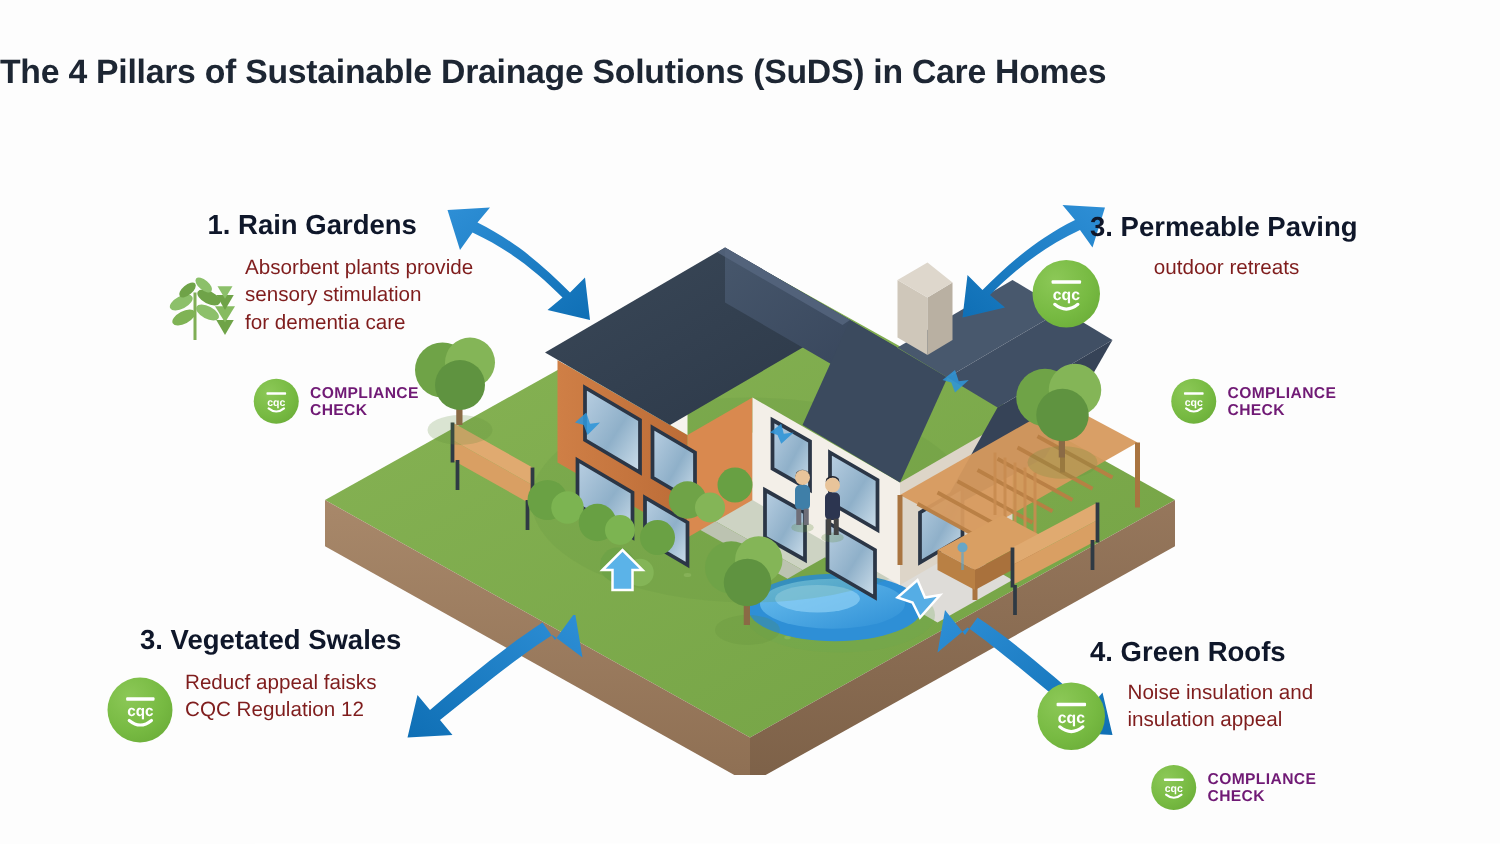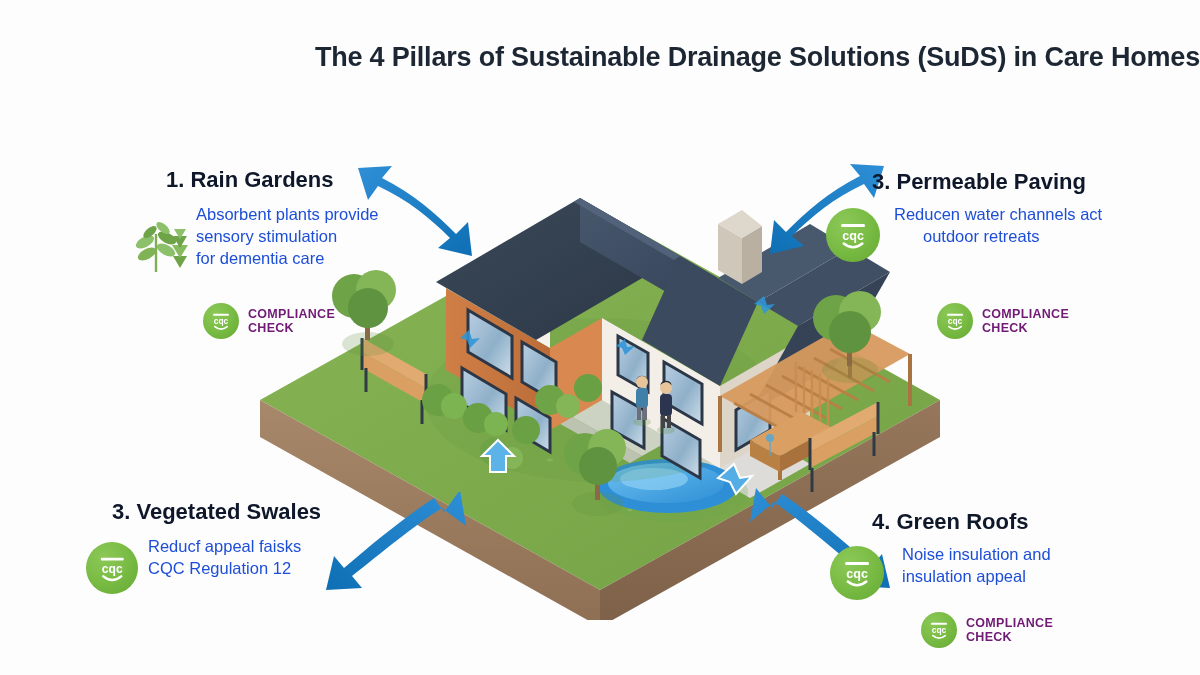--- a/index.html
+++ b/index.html
@@ -12,34 +12,34 @@
   }
   #stage {
     position: relative;
     width: 1200px; height: 675px;
     background: #fdfdfd;
   }
 
   
   .title {
     position: absolute; top: 42px; left: 0; width: 1200px;
-    text-align: right;
+    text-align: left;
     font-size: 27px; font-weight: bold;
     color: #1d2633;
     letter-spacing: -0.2px;
   }
 
   
   .quad { position: absolute; }
   .quad-head {
     font-size: 22px; font-weight: bold; color: #0f172a;
     white-space: nowrap; line-height: 1.1;
   }
   .quad-body {
-    font-size: 16.5px; color: #1d4ed8; line-height: 1.32;
+    font-size: 16.5px; color: #7f1d1d; line-height: 1.32;
     font-weight: 400;
   }
   .q1 { top: 168px; left: 166px; width: 250px; }
   .q1 .quad-body { margin-top: 12px; margin-left: 30px; }
   .q2 { top: 170px; left: 872px; width: 270px; }
   .q2 .quad-body { margin-top: 10px; margin-left: 22px; }
   .q3 { top: 500px; left: 112px; width: 250px; }
   .q3 .quad-body { margin-top: 12px; margin-left: 36px; }
   .q4 { top: 510px; left: 872px; width: 250px; }
   .q4 .quad-body { margin-top: 10px; margin-left: 30px; }
@@ -407,21 +407,20 @@
   <div class="quad q2">
     <div class="quad-head">3. Permeable Paving</div>
     <div class="cqc cqc-inline">
       <svg viewBox="0 0 100 100">
         <rect x="22" y="24" width="56" height="7" rx="2" fill="#ffffff"></rect>
         <text x="50" y="62" text-anchor="middle" fill="#ffffff" font-family="Liberation Sans, sans-serif" font-size="30" font-weight="bold">cqc</text>
         <path d="M28,70 Q50,88 72,70" stroke="#ffffff" stroke-width="6" fill="none" stroke-linecap="round"></path>
       </svg>
     </div>
     <div class="quad-body">
-      <div>Reducen water channels act</div>
       <div style="margin-left:29px;">outdoor retreats</div>
     </div>
   </div>
 
   <div class="quad q3">
     <div class="quad-head">3. Vegetated Swales</div>
     <div class="cqc cqc-inline">
       <svg viewBox="0 0 100 100">
         <rect x="22" y="24" width="56" height="7" rx="2" fill="#ffffff"></rect>
         <text x="50" y="62" text-anchor="middle" fill="#ffffff" font-family="Liberation Sans, sans-serif" font-size="30" font-weight="bold">cqc</text>

